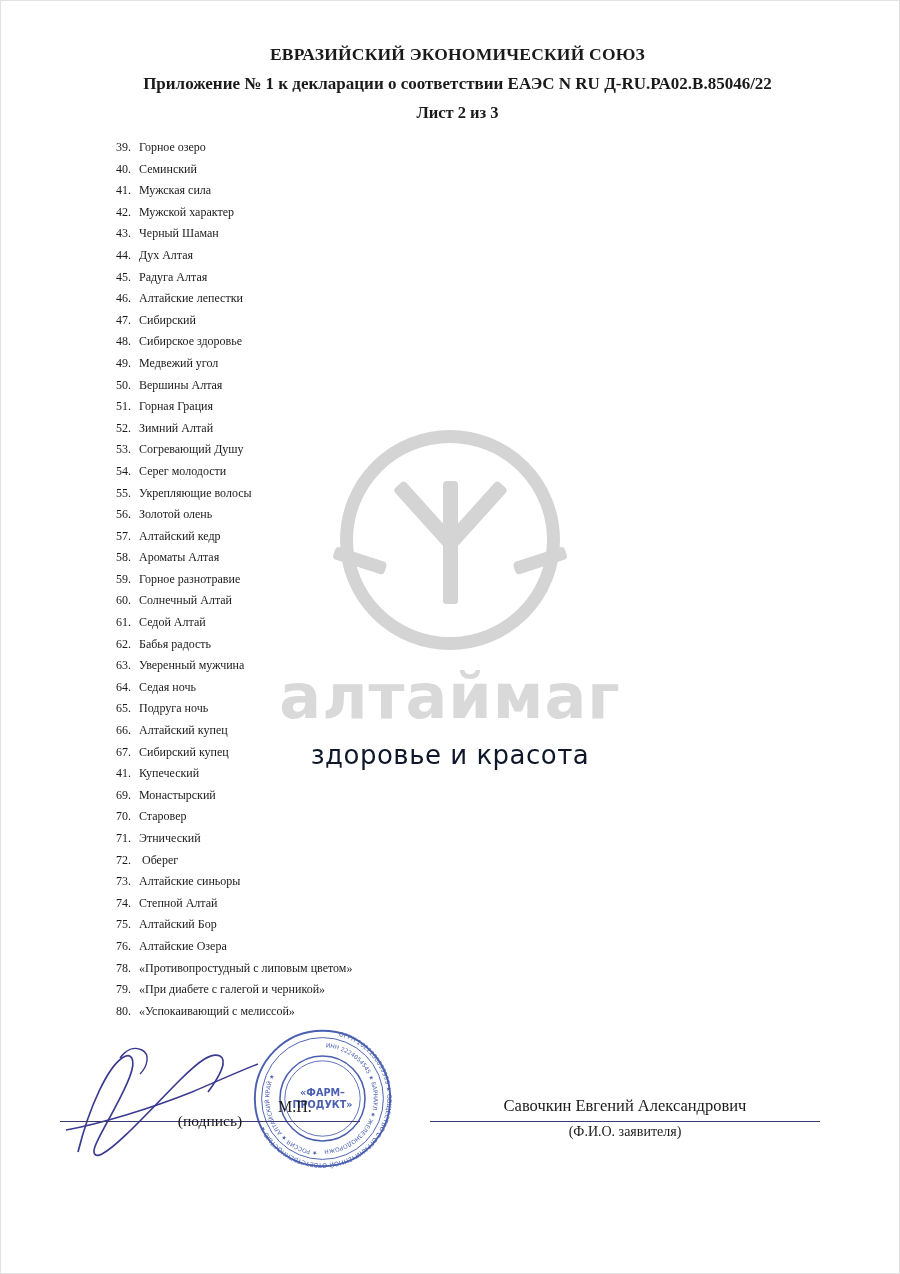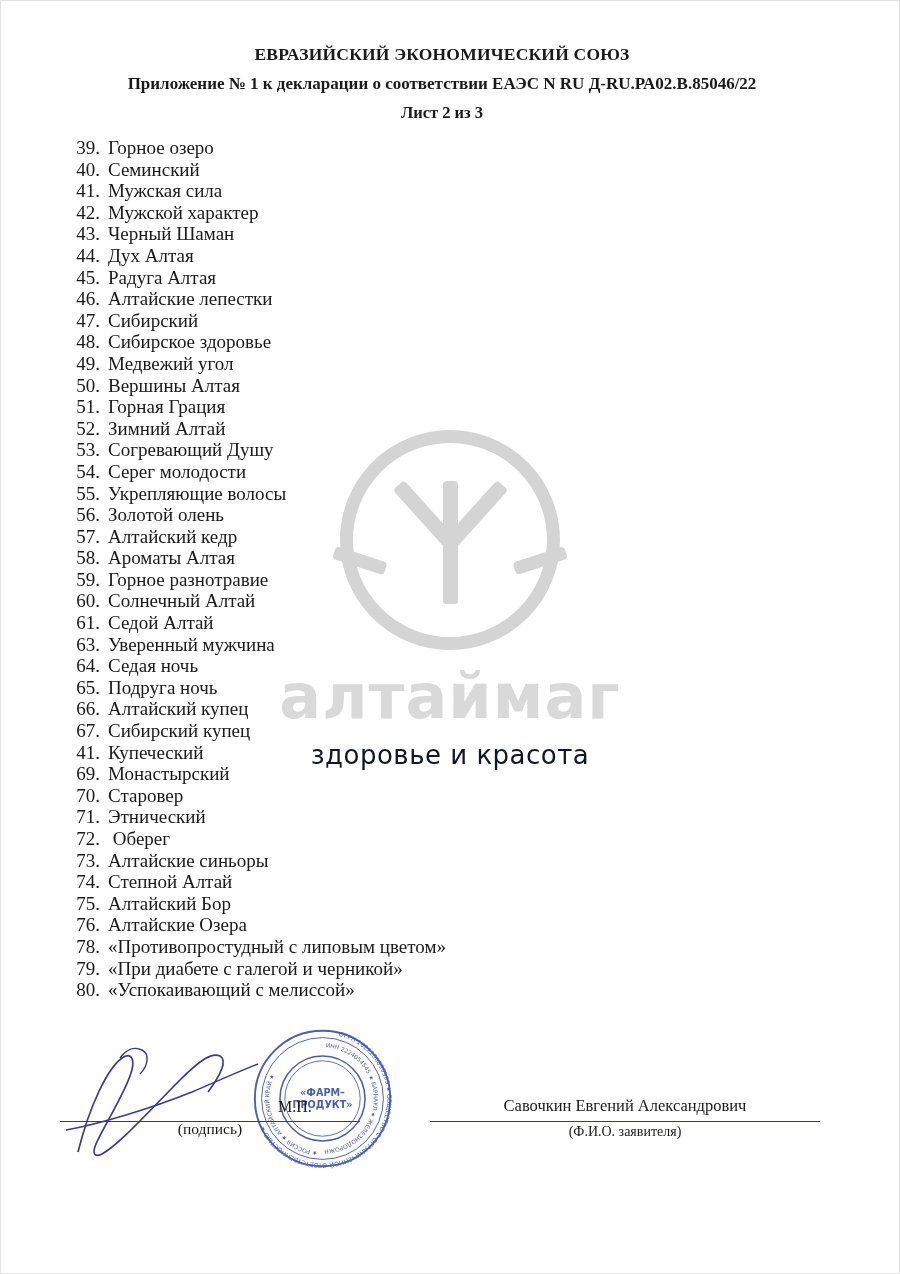--- a/index.html
+++ b/index.html
@@ -83,21 +83,21 @@
     font-family: "DejaVu Sans", sans-serif;
     font-size: 26px;
     color: #0f172a;
     letter-spacing: 0.5px;
   }
 
   
   .doc-body {
     position: relative;
     z-index: 2;
-    padding: 44px 60px 0 44px;
+    padding: 44px 60px 0 75px;
   }
   .hdr {
     text-align: center;
     font-weight: bold;
   }
   .hdr-line1 {
     font-size: 17.5px;
     letter-spacing: 0.2px;
   }
   .hdr-line2 {
@@ -110,21 +110,21 @@
   }
 
   
   .list {
     margin: 14px 0 0 0;
     padding: 0;
     list-style: none;
   }
   .list-item {
     display: flex;
-    font-size: 19px;
+    font-size: 12px;
     line-height: 21.6px;
     padding-left: 30px;
   }
   .li-num {
     width: 34px;
     flex: 0 0 34px;
     text-align: right;
     padding-right: 8px;
     box-sizing: border-box;
   }
@@ -151,21 +151,21 @@
   .sig-line-right {
     position: absolute;
     left: 430px;
     top: 105px;
     width: 390px;
     border-bottom: 1px solid #3a3a70;
   }
   .sig-caption-left {
     position: absolute;
     left: 60px;
-    top: 104px;
+    top: 96px;
     width: 300px;
     text-align: center;
     font-size: 15.5px;
   }
   .sig-caption-right {
     position: absolute;
     left: 430px;
     top: 108px;
     width: 390px;
     text-align: center;
@@ -320,20 +320,24 @@
           <span class="li-num">59.</span>
           <span class="li-text">Горное разнотравие</span>
         </li>
         <li class="list-item">
           <span class="li-num">60.</span>
           <span class="li-text">Солнечный Алтай</span>
         </li>
         <li class="list-item">
           <span class="li-num">61.</span>
           <span class="li-text">Седой Алтай</span>
+        </li>
+        <li class="list-item">
+          <span class="li-num">62.</span>
+          <span class="li-text">Бабья радость</span>
         </li>
         <li class="list-item">
           <span class="li-num">63.</span>
           <span class="li-text">Уверенный мужчина</span>
         </li>
         <li class="list-item">
           <span class="li-num">64.</span>
           <span class="li-text">Седая ночь</span>
         </li>
         <li class="list-item">

